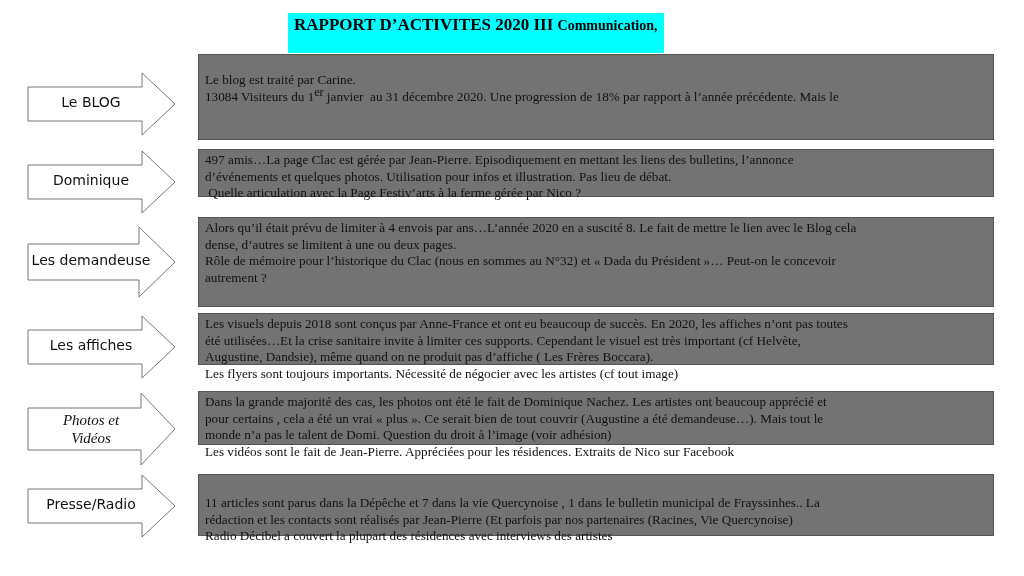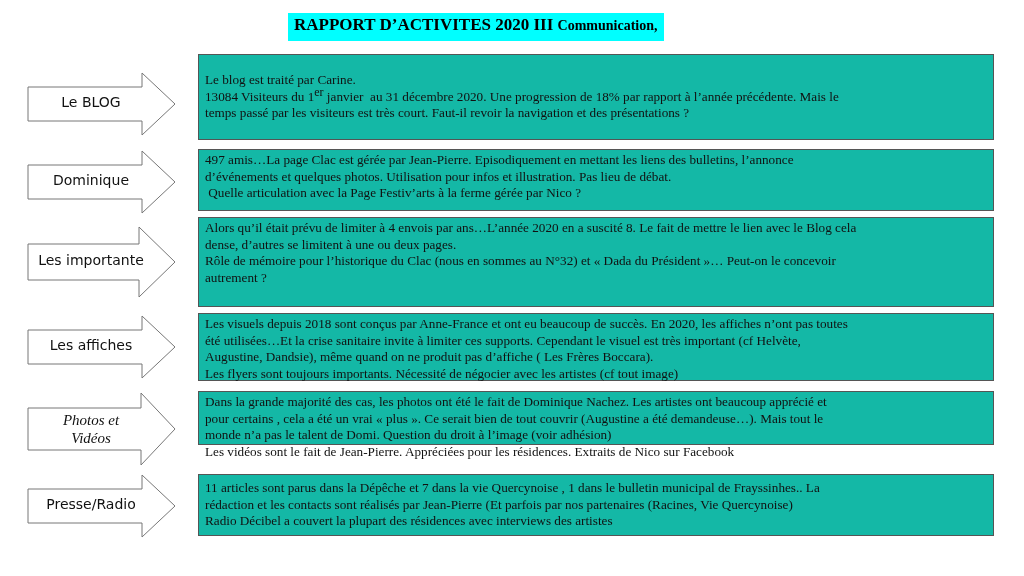--- a/index.html
+++ b/index.html
@@ -1,91 +1,90 @@
 <!DOCTYPE html>
 <html><head>
   <meta charset="utf-8">
   <style>
     html, body { margin: 0; padding: 0; }
     body {
       width: 1024px; height: 576px; background: #ffffff; position: relative; overflow: hidden;
       font-family: "DejaVu Serif", serif; color: #111;
     }
     .title {
-      position: absolute; left: 288px; top: 13px; height: 28px; padding: 0 6px;
+      position: absolute; left: 288px; top: 13px; height: 40px; padding: 0 6px;
       background: #00ffff; font-family: "Liberation Serif", serif; font-weight: bold;
       font-size: 17px; line-height: 24px; white-space: nowrap; color: #000;
     }
     .title .part2 { font-size: 14px; }
     .arrow {
       position: absolute; left: 27px; width: 150px; padding-left: 48px;
     }
     .arrow svg { position: absolute; left: 0; top: 0; }
     .arrow .label {
       position: absolute; left: 0; width: 128px; text-align: center;
       font-family: "DejaVu Sans", sans-serif; font-size: 14px; color: #111;
     }
     .arrow .label.serif { font-family: "Liberation Serif", serif; font-size: 15px; line-height: 18px; font-style: italic; }
     .box {
       position: absolute; left: 198px; width: 796px; border: 1px solid #555;
-      box-sizing: border-box; padding: 2px 6px; background: #14b8a6;
+      box-sizing: border-box; padding: 2px 6px; background: #737373;
       font-family: "Liberation Serif", serif; font-size: 13.2px; line-height: 16.6px; color: #111;
     }
     .box p { margin: 0; white-space: pre-wrap; }
     sup { font-size: 12px; line-height: 0; }
   </style>
 </head>
 <body>
 
 <div class="title"><span>RAPPORT D’ACTIVITES 2020  III </span><span class="part2"> Communication,</span></div>
 
 <div class="arrow" style="top:72px;height:64px;">
   <svg width="150" height="64">
       <polygon points="1,15 115,15 115,1 148,32 115,63 115,49 1,49" fill="#fff" stroke="#777" stroke-width="1"></polygon>
     </svg>
   <div class="label" style="top:22px;">Le BLOG</div>
 </div>
 <div class="box" style="top:54px;height:86px;padding-top:17px;">
   <p>Le blog est traité par Carine.</p>
   <p>13084 Visiteurs du 1<sup>er</sup> janvier  au 31 décembre 2020. Une progression de 18% par rapport à l’année précédente. Mais le</p>
-  <p>temps passé par les visiteurs est très court. Faut-il revoir la navigation et des présentations ?</p>
 </div>
 
 <div class="arrow" style="top:150px;height:64px;">
   <svg width="150" height="64">
       <polygon points="1,15 115,15 115,1 148,32 115,63 115,49 1,49" fill="#fff" stroke="#777" stroke-width="1"></polygon>
     </svg>
   <div class="label" style="top:22px;">Dominique</div>
 </div>
-<div class="box" style="top:149px;height:62px;">
+<div class="box" style="top:149px;height:48px;">
   <p>497 amis…La page Clac est gérée par Jean-Pierre. Episodiquement en mettant les liens des bulletins, l’annonce</p>
   <p>d’événements et quelques photos. Utilisation pour infos et illustration. Pas lieu de débat.</p>
   <p> Quelle articulation avec la Page Festiv’arts à la ferme gérée par Nico ?</p>
 </div>
 
 <div class="arrow" style="top:226px;height:72px;">
   <svg width="150" height="72">
       <polygon points="1,18 112,18 112,1 148,36 112,71 112,54 1,54" fill="#fff" stroke="#777" stroke-width="1"></polygon>
     </svg>
-  <div class="label" style="top:26px;">Les importante</div>
+  <div class="label" style="top:26px;">Les demandeuse</div>
 </div>
 <div class="box" style="top:217px;height:90px;">
   <p>Alors qu’il était prévu de limiter à 4 envois par ans…L’année 2020 en a suscité 8. Le fait de mettre le lien avec le Blog cela</p>
   <p>dense, d’autres se limitent à une ou deux pages.</p>
   <p>Rôle de mémoire pour l’historique du Clac (nous en sommes au N°32) et « Dada du Président »… Peut-on le concevoir</p>
   <p>autrement ?</p>
 </div>
 
 <div class="arrow" style="top:315px;height:64px;">
   <svg width="150" height="64">
       <polygon points="1,15 115,15 115,1 148,32 115,63 115,49 1,49" fill="#fff" stroke="#777" stroke-width="1"></polygon>
     </svg>
   <div class="label" style="top:22px;">Les affiches</div>
 </div>
-<div class="box" style="top:313px;height:68px;">
+<div class="box" style="top:313px;height:52px;">
   <p>Les visuels depuis 2018 sont conçus par Anne-France et ont eu beaucoup de succès. En 2020, les affiches n’ont pas toutes</p>
   <p>été utilisées…Et la crise sanitaire invite à limiter ces supports. Cependant le visuel est très important (cf Helvète,</p>
   <p>Augustine, Dandsie), même quand on ne produit pas d’affiche ( Les Frères Boccara).</p>
   <p>Les flyers sont toujours importants. Nécessité de négocier avec les artistes (cf tout image)</p>
 </div>
 
 <div class="arrow" style="top:392px;height:74px;">
   <svg width="150" height="74">
       <polygon points="1,16 114,16 114,1 148,37 114,73 114,58 1,58" fill="#fff" stroke="#777" stroke-width="1"></polygon>
     </svg>
@@ -100,17 +99,17 @@
   <p>monde n’a pas le talent de Domi. Question du droit à l’image (voir adhésion)</p>
   <p>Les vidéos sont le fait de Jean-Pierre. Appréciées pour les résidences. Extraits de Nico sur Facebook</p>
 </div>
 
 <div class="arrow" style="top:474px;height:64px;">
   <svg width="150" height="64">
       <polygon points="1,15 115,15 115,1 148,32 115,63 115,49 1,49" fill="#fff" stroke="#777" stroke-width="1"></polygon>
     </svg>
   <div class="label" style="top:22px;">Presse/Radio</div>
 </div>
-<div class="box" style="top:474px;height:62px;padding-top:5px;">
+<div class="box" style="top:474px;height:62px;padding-top:20px;">
   <p>11 articles sont parus dans la Dépêche et 7 dans la vie Quercynoise , 1 dans le bulletin municipal de Frayssinhes.. La</p>
   <p>rédaction et les contacts sont réalisés par Jean-Pierre (Et parfois par nos partenaires (Racines, Vie Quercynoise)</p>
   <p>Radio Décibel a couvert la plupart des résidences avec interviews des artistes</p>
 </div>
 
 </body></html>

